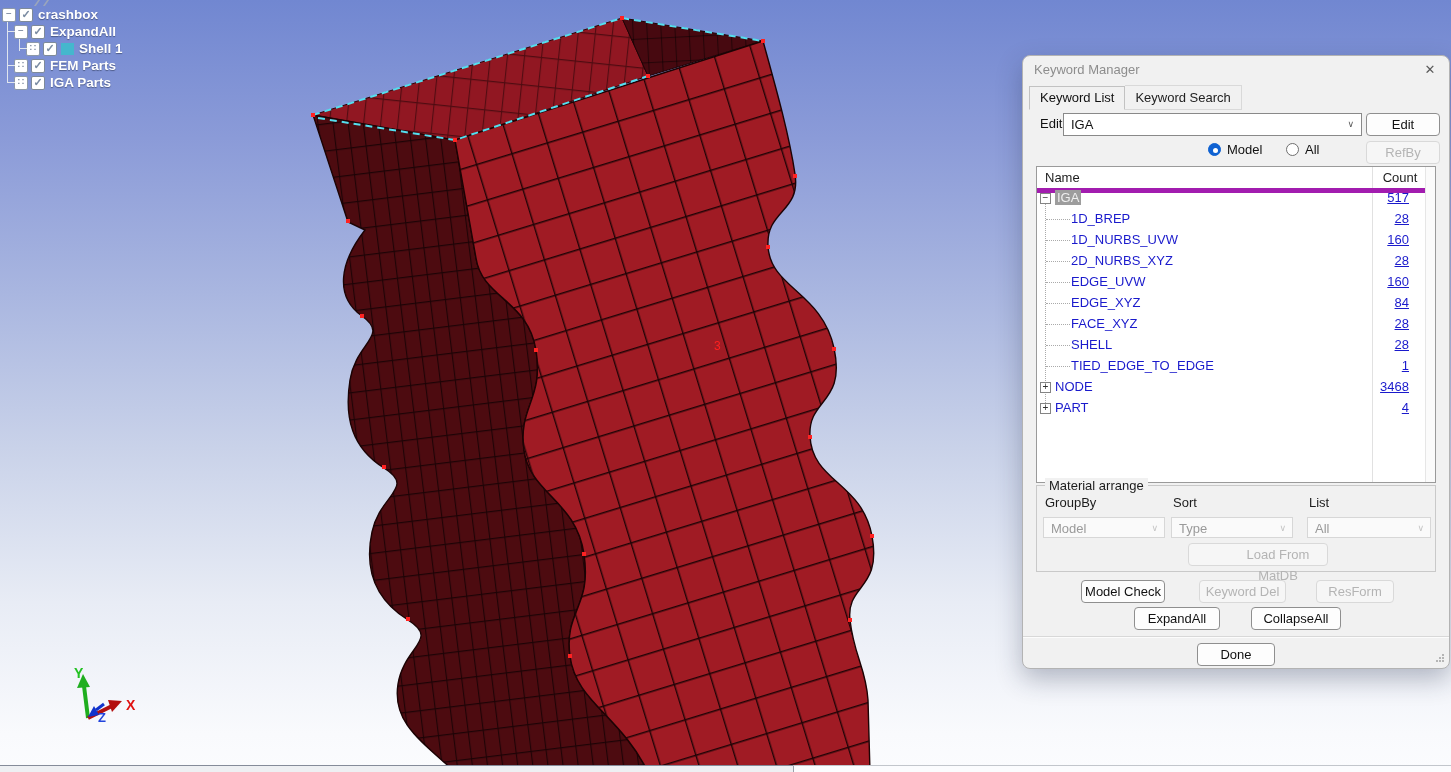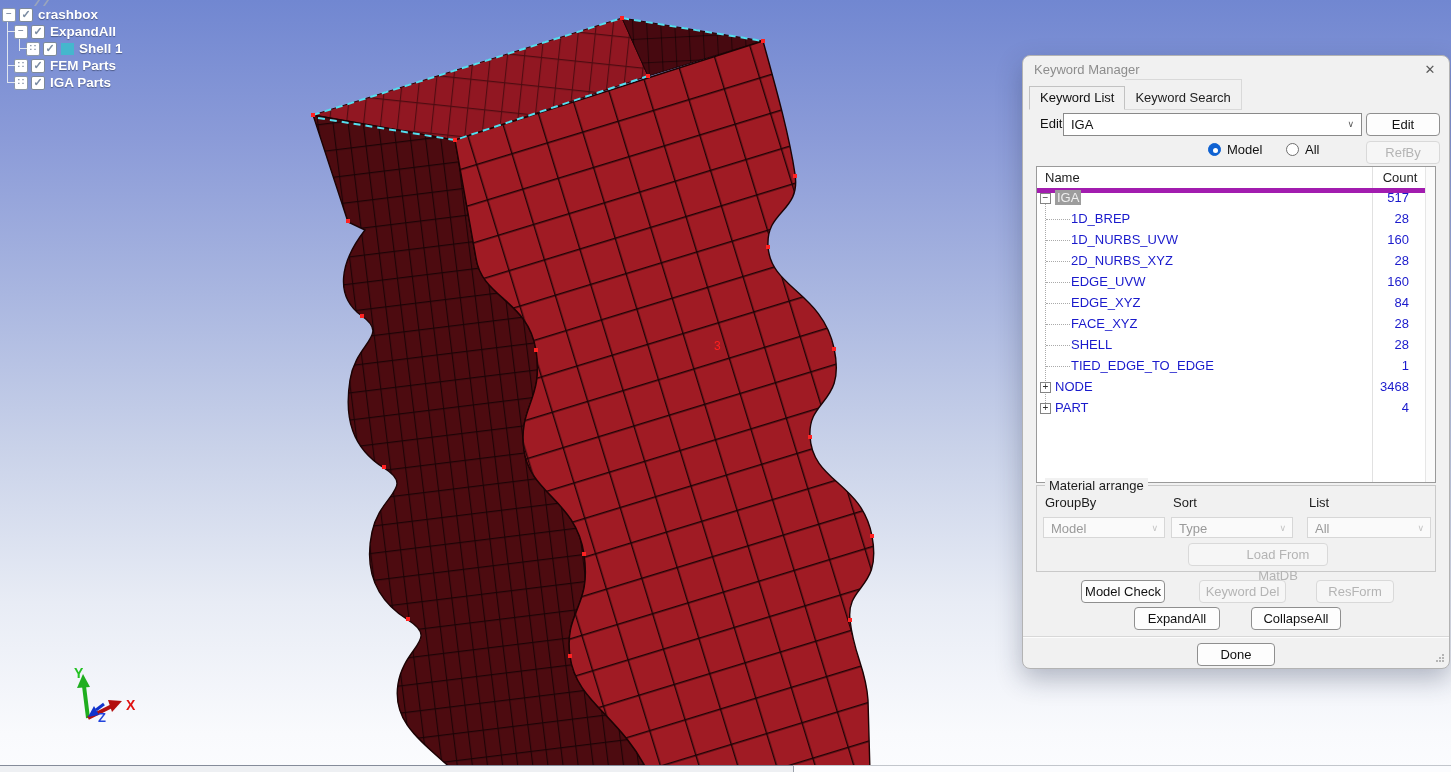--- a/index.html
+++ b/index.html
@@ -27,21 +27,21 @@
   
   .dlg{position:absolute;left:1022px;top:55px;width:426px;height:612px;background:#f1f1f1;
     border:1px solid #b3b3b3;border-radius:8px;box-shadow:0 10px 26px rgba(30,40,70,.3);z-index:10;font-size:13px;color:#111;}
   .dlg-title{position:absolute;left:0;top:0;right:0;height:27px;}
   .dlg-title-text{position:absolute;left:11px;top:6px;color:#8d8d8d;font-size:13px;}
   .dlg-close{position:absolute;right:10px;top:5px;width:18px;height:18px;color:#5a5a5a;font-size:13px;
     text-align:center;line-height:18px;cursor:default;}
   .dlg-tabs{position:absolute;left:6px;top:30px;height:24px;display:flex;align-items:flex-end;}
   .tab{padding:3px 10px 4px 10px;}
   .tab.active{background:#f1f1f1;border:1px solid #c2c2c2;border-bottom:1px solid #f1f1f1;position:relative;z-index:2;}
-  .tab.inactive{border:1px solid #d9d9d9;border-left:none;padding-top:10px;color:#222;}
+  .tab.inactive{border:1px solid #d9d9d9;border-left:none;padding-top:4px;color:#222;}
   .dlg-editrow-label{position:absolute;left:9px;top:60px;margin-left:8px;}
   .combo{position:absolute;background:#fff;border:1px solid #898989;height:21px;line-height:21px;padding-left:7px;}
   .combo .chev{position:absolute;right:7px;top:0;color:#555;font-size:9px;}
   .combo-edit{left:40px;top:57px;width:290px;}
   .btn{position:absolute;background:#fdfdfd;border:1px solid #8f8f8f;border-radius:4px;
     text-align:center;height:21px;line-height:21px;color:#111;}
   .btn.disabled{background:#f6f6f6;border-color:#d9d9d9;color:#b4b4b4;}
   .btn-edit{left:343px;top:57px;width:72px;}
   .btn-refby{left:343px;top:85px;width:72px;}
   .radio-row{position:absolute;left:0;top:86px;height:20px;width:343px;}
@@ -58,21 +58,21 @@
   .kw-header .h-count{position:absolute;left:336px;width:54px;top:3px;text-align:center;color:#1c1c1c;}
   .kw-coldiv{position:absolute;left:335px;top:0;bottom:0;width:1px;background:#e1e1e1;}
   .kw-scroll{position:absolute;right:0;top:0;bottom:0;width:9px;background:#fbfbfb;border-left:1px solid #e6e6e6;}
   .kw-row{position:absolute;left:0;right:10px;height:21px;}
   .kw-exp{position:absolute;left:3px;top:5px;width:11px;height:11px;background:#fff;border:1px solid #848484;
     box-sizing:border-box;font-size:10px;line-height:8px;text-align:center;color:#333;}
   .kw-stub{position:absolute;left:9px;top:10px;width:24px;height:0;border-top:1px dotted #aaa;}
   .kw-vline{position:absolute;left:8px;top:37px;height:205px;width:0;border-left:1px dotted #aaa;}
   .kw-name{position:absolute;top:2px;color:#1a1acc;white-space:nowrap;}
   .kw-name.sel{background:#9d9d9d;color:#efefef;padding:0 2px;}
-  .kw-count{position:absolute;right:16px;top:2px;color:#1a1acc;}
+  .kw-count{position:absolute;right:16px;top:2px;color:#1a1acc;text-decoration:underline;}
 
   .mat-box{position:absolute;left:13px;top:429px;width:400px;height:87px;border:1px solid #c9c9c9;box-sizing:border-box;}
   .mat-legend{position:absolute;left:8px;top:-8px;background:#f1f1f1;padding:0 4px;color:#1c1c1c;}
   .mat-label{position:absolute;top:9px;color:#1c1c1c;}
   .mat-combo{position:absolute;top:31px;height:21px;line-height:21px;background:#fafafa;border:1px solid #d7d7d7;
     color:#9a9a9a;padding-left:7px;box-sizing:border-box;}
   .mat-combo .chev{position:absolute;right:6px;color:#c4c4c4;font-size:9px;}
   .btn-loadmat{left:151px;top:57px;width:98px;padding-left:40px;}
 
   .sep{position:absolute;left:0;right:0;top:580px;border-top:1px solid #d8d8d8;border-bottom:1px solid #fcfcfc;}

